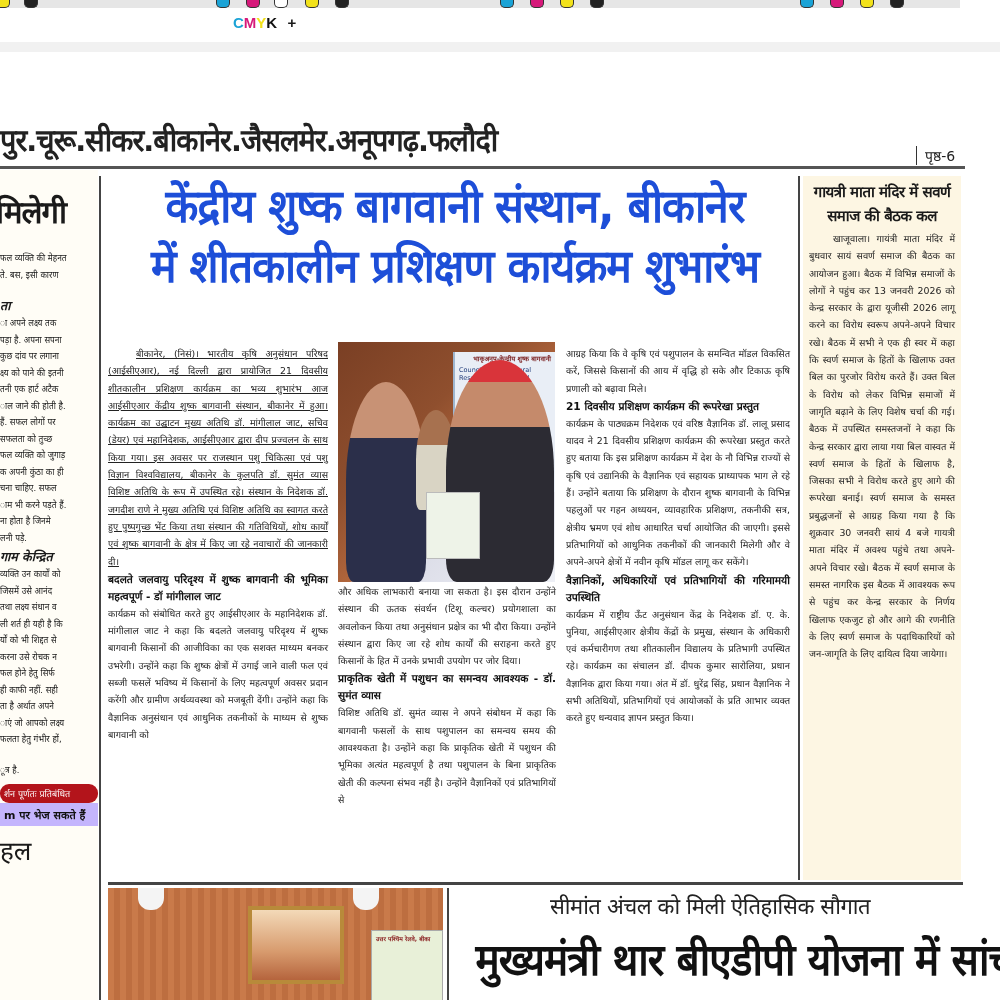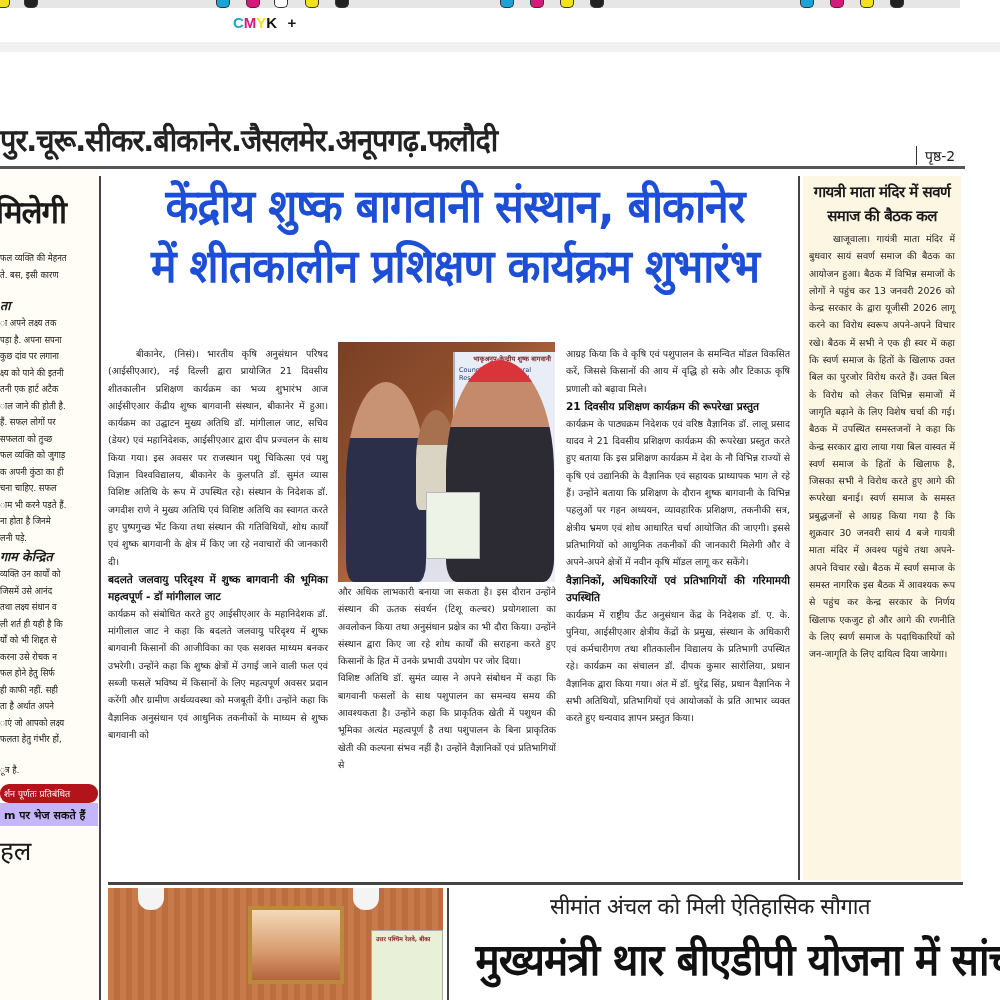--- a/index.html
+++ b/index.html
@@ -25,21 +25,21 @@
   .redbar{background:#b3141b;color:#fff;font:9px "DejaVu Sans",sans-serif;padding:3px 4px;margin-top:6px;white-space:nowrap;border-radius:9px;}
   .yellowbar{background:#c4b5fd;color:#111;font:bold 11px "DejaVu Sans",sans-serif;padding:4px 4px;white-space:nowrap;}
   .leftbig{font:26px "DejaVu Sans",sans-serif;margin-top:6px;}
   
   .headline{left:110px;top:176px;width:690px;text-align:center;font:bold 46px/60px "DejaVu Sans",sans-serif;letter-spacing:-1px;color:#1d4ed8;}
   .headline div{white-space:nowrap;transform:scaleX(.93);transform-origin:center;}
   
   .col{font:9.4px/17.3px "DejaVu Sans",sans-serif;color:#222;text-align:justify;}
   .col p{margin:0;}
   .col .subhd{font:bold 10.6px/17px "DejaVu Sans",sans-serif;color:#111;margin:1px 0 0;}
-  .col .indent{text-indent:28px;}
+  .col .indent{text-indent:28px;text-decoration:underline;}
   .col1{left:108px;top:345px;width:220px;}
   .col2{left:338px;top:583px;width:218px;}
   .col3{left:566px;top:345px;width:224px;}
   
   .photo{left:338px;top:342px;width:217px;height:240px;background:linear-gradient(135deg,#7a3f24 0%,#8f4f2e 35%,#b1663c 55%,#d7d8e4 56%,#eef0f6 100%);overflow:hidden;text-decoration:underline;}
   .photo .banner{position:absolute;right:0;top:10px;width:100px;height:140px;background:#e9eef6;border-left:2px solid #9fb6cf;}
   .photo .bannerTxt{position:absolute;right:4px;top:2px;font:bold 6.5px "DejaVu Sans",sans-serif;color:#7a1f1f;}
   .person{position:absolute;border-radius:50% 50% 10% 10%;}
   
   .sidebar{left:803px;top:176px;width:158px;height:704px;background:#fdf6e3;padding:0 4px;box-sizing:border-box;}
@@ -75,21 +75,21 @@
   <div class="mk" style="left:860px;background:#f2e21b"></div>
   <div class="mk" style="left:890px;background:#222"></div>
 </div>
 <div class="abs cmyk">
   <span style="color:#1ba3d6">C</span><span style="color:#d6197a">M</span><span style="color:#f2e21b">Y</span><span style="color:#111">K</span>
   <span style="margin-left:6px">+</span>
 </div>
 <div class="abs band"></div>
 
 <div class="abs cityline">पुर.चूरू.सीकर.बीकानेर.जैसलमेर.अनूपगढ़.फलौदी</div>
-<div class="abs pageno">पृष्ठ-2</div>
+<div class="abs pageno">पृष्ठ-6</div>
 <div class="abs hrule"></div>
 
 <div class="abs leftcol">
   <div class="hd">मिलेगी</div>
   <div style="margin-top:18px">
     <p>फल व्यक्ति की मेहनत</p>
     <p>ते. बस, इसी कारण</p>
   </div>
   <div class="sub" style="margin-top:14px">ता</div>
   <div>
@@ -146,20 +146,21 @@
     <div class="bannerTxt" style="top:14px;color:#1f3b7a;font-weight:normal;width:92px;white-space:normal">Council of Agricultural Research · Sponsored</div>
   </div>
   <div class="person" style="left:8px;top:40px;width:80px;height:200px;background:linear-gradient(180deg,#c89275 0 28%,#2b2f4a 28% 100%)"></div>
   <div class="person" style="left:78px;top:68px;width:40px;height:100px;background:linear-gradient(180deg,#a7714f 0 35%,#d9d4c4 35% 100%)"></div>
   <div class="person" style="left:108px;top:18px;width:108px;height:222px;background:linear-gradient(180deg,#d9343a 0 10%,#c58a6b 10% 30%,#2c2b33 30% 100%)"></div>
   <div style="position:absolute;left:88px;top:150px;width:52px;height:65px;background:#eef3e8;border:1px solid #bbb"></div>
 </div>
 
 <div class="abs col col2">
   <p>और अधिक लाभकारी बनाया जा सकता है। इस दौरान उन्होंने संस्थान की ऊतक संवर्धन (टिशू कल्चर) प्रयोगशाला का अवलोकन किया तथा अनुसंधान प्रक्षेत्र का भी दौरा किया। उन्होंने संस्थान द्वारा किए जा रहे शोध कार्यों की सराहना करते हुए किसानों के हित में उनके प्रभावी उपयोग पर जोर दिया।</p>
+  <p class="subhd">प्राकृतिक खेती में पशुधन का समन्वय आवश्यक - डॉ. सुमंत व्यास</p>
   <p>विशिष्ट अतिथि डॉ. सुमंत व्यास ने अपने संबोधन में कहा कि बागवानी फसलों के साथ पशुपालन का समन्वय समय की आवश्यकता है। उन्होंने कहा कि प्राकृतिक खेती में पशुधन की भूमिका अत्यंत महत्वपूर्ण है तथा पशुपालन के बिना प्राकृतिक खेती की कल्पना संभव नहीं है। उन्होंने वैज्ञानिकों एवं प्रतिभागियों से</p>
 </div>
 
 <div class="abs col col3">
   <p>आग्रह किया कि वे कृषि एवं पशुपालन के समन्वित मॉडल विकसित करें, जिससे किसानों की आय में वृद्धि हो सके और टिकाऊ कृषि प्रणाली को बढ़ावा मिले।</p>
   <p class="subhd">21 दिवसीय प्रशिक्षण कार्यक्रम की रूपरेखा प्रस्तुत</p>
   <p>कार्यक्रम के पाठ्यक्रम निदेशक एवं वरिष्ठ वैज्ञानिक डॉ. लालू प्रसाद यादव ने 21 दिवसीय प्रशिक्षण कार्यक्रम की रूपरेखा प्रस्तुत करते हुए बताया कि इस प्रशिक्षण कार्यक्रम में देश के नौ विभिन्न राज्यों से कृषि एवं उद्यानिकी के वैज्ञानिक एवं सहायक प्राध्यापक भाग ले रहे हैं। उन्होंने बताया कि प्रशिक्षण के दौरान शुष्क बागवानी के विभिन्न पहलुओं पर गहन अध्ययन, व्यावहारिक प्रशिक्षण, तकनीकी सत्र, क्षेत्रीय भ्रमण एवं शोध आधारित चर्चा आयोजित की जाएगी। इससे प्रतिभागियों को आधुनिक तकनीकों की जानकारी मिलेगी और वे अपने-अपने क्षेत्रों में नवीन कृषि मॉडल लागू कर सकेंगे।</p>
   <p class="subhd">वैज्ञानिकों, अधिकारियों एवं प्रतिभागियों की गरिमामयी उपस्थिति</p>
   <p>कार्यक्रम में राष्ट्रीय ऊँट अनुसंधान केंद्र के निदेशक डॉ. ए. के. पुनिया, आईसीएआर क्षेत्रीय केंद्रों के प्रमुख, संस्थान के अधिकारी एवं कर्मचारीगण तथा शीतकालीन विद्यालय के प्रतिभागी उपस्थित रहे। कार्यक्रम का संचालन डॉ. दीपक कुमार सारोलिया, प्रधान वैज्ञानिक द्वारा किया गया। अंत में डॉ. धुरेंद्र सिंह, प्रधान वैज्ञानिक ने सभी अतिथियों, प्रतिभागियों एवं आयोजकों के प्रति आभार व्यक्त करते हुए धन्यवाद ज्ञापन प्रस्तुत किया।</p>
 </div>

